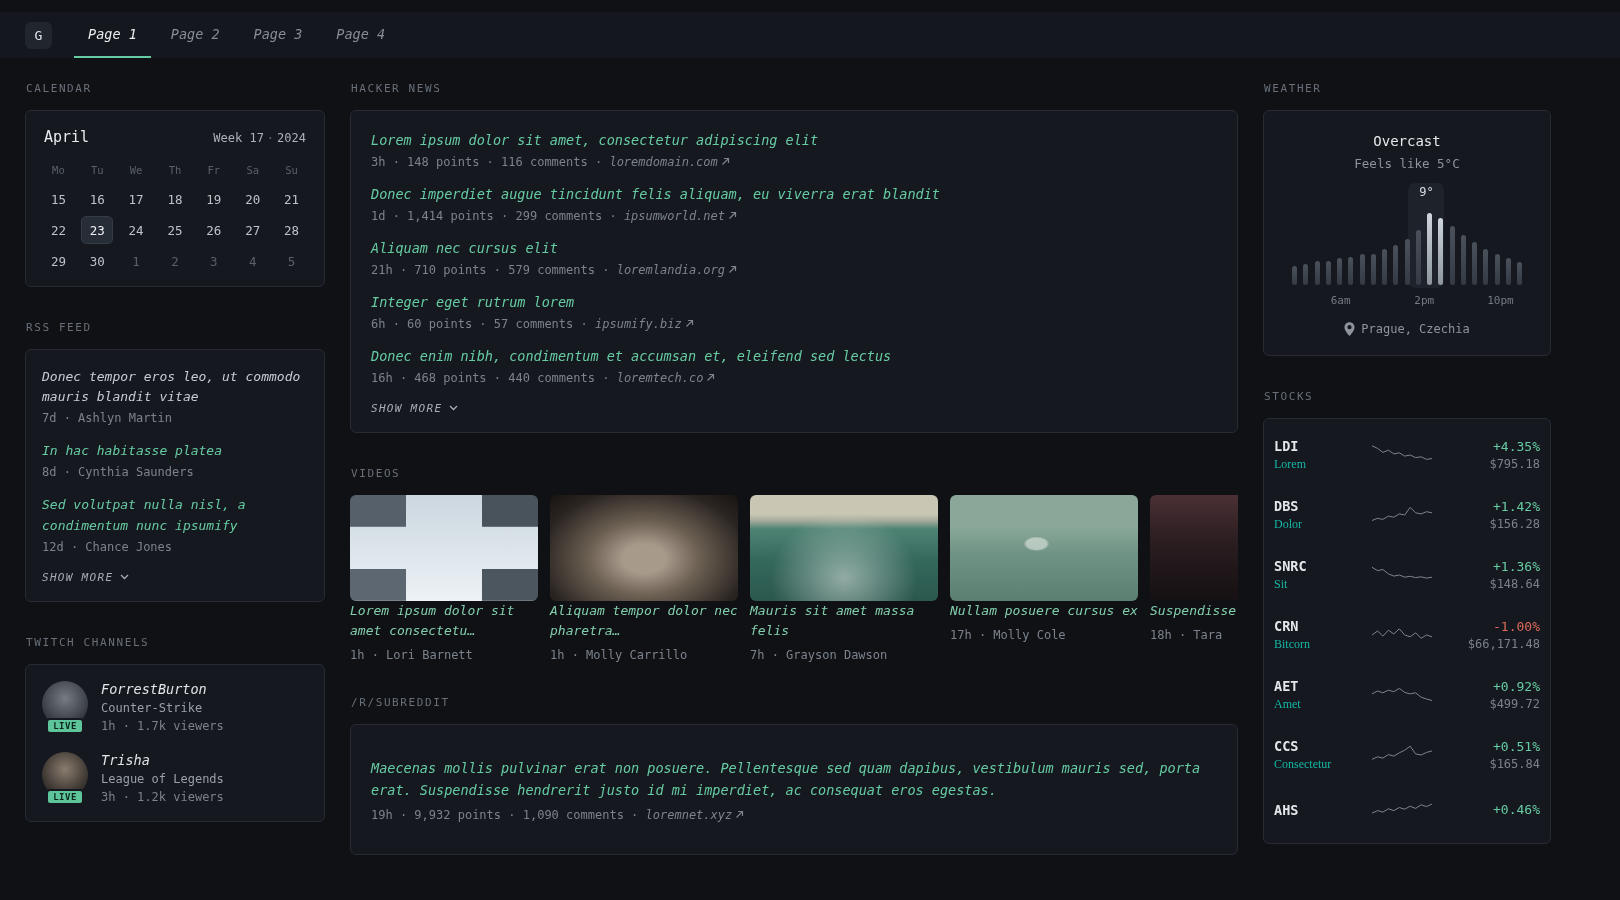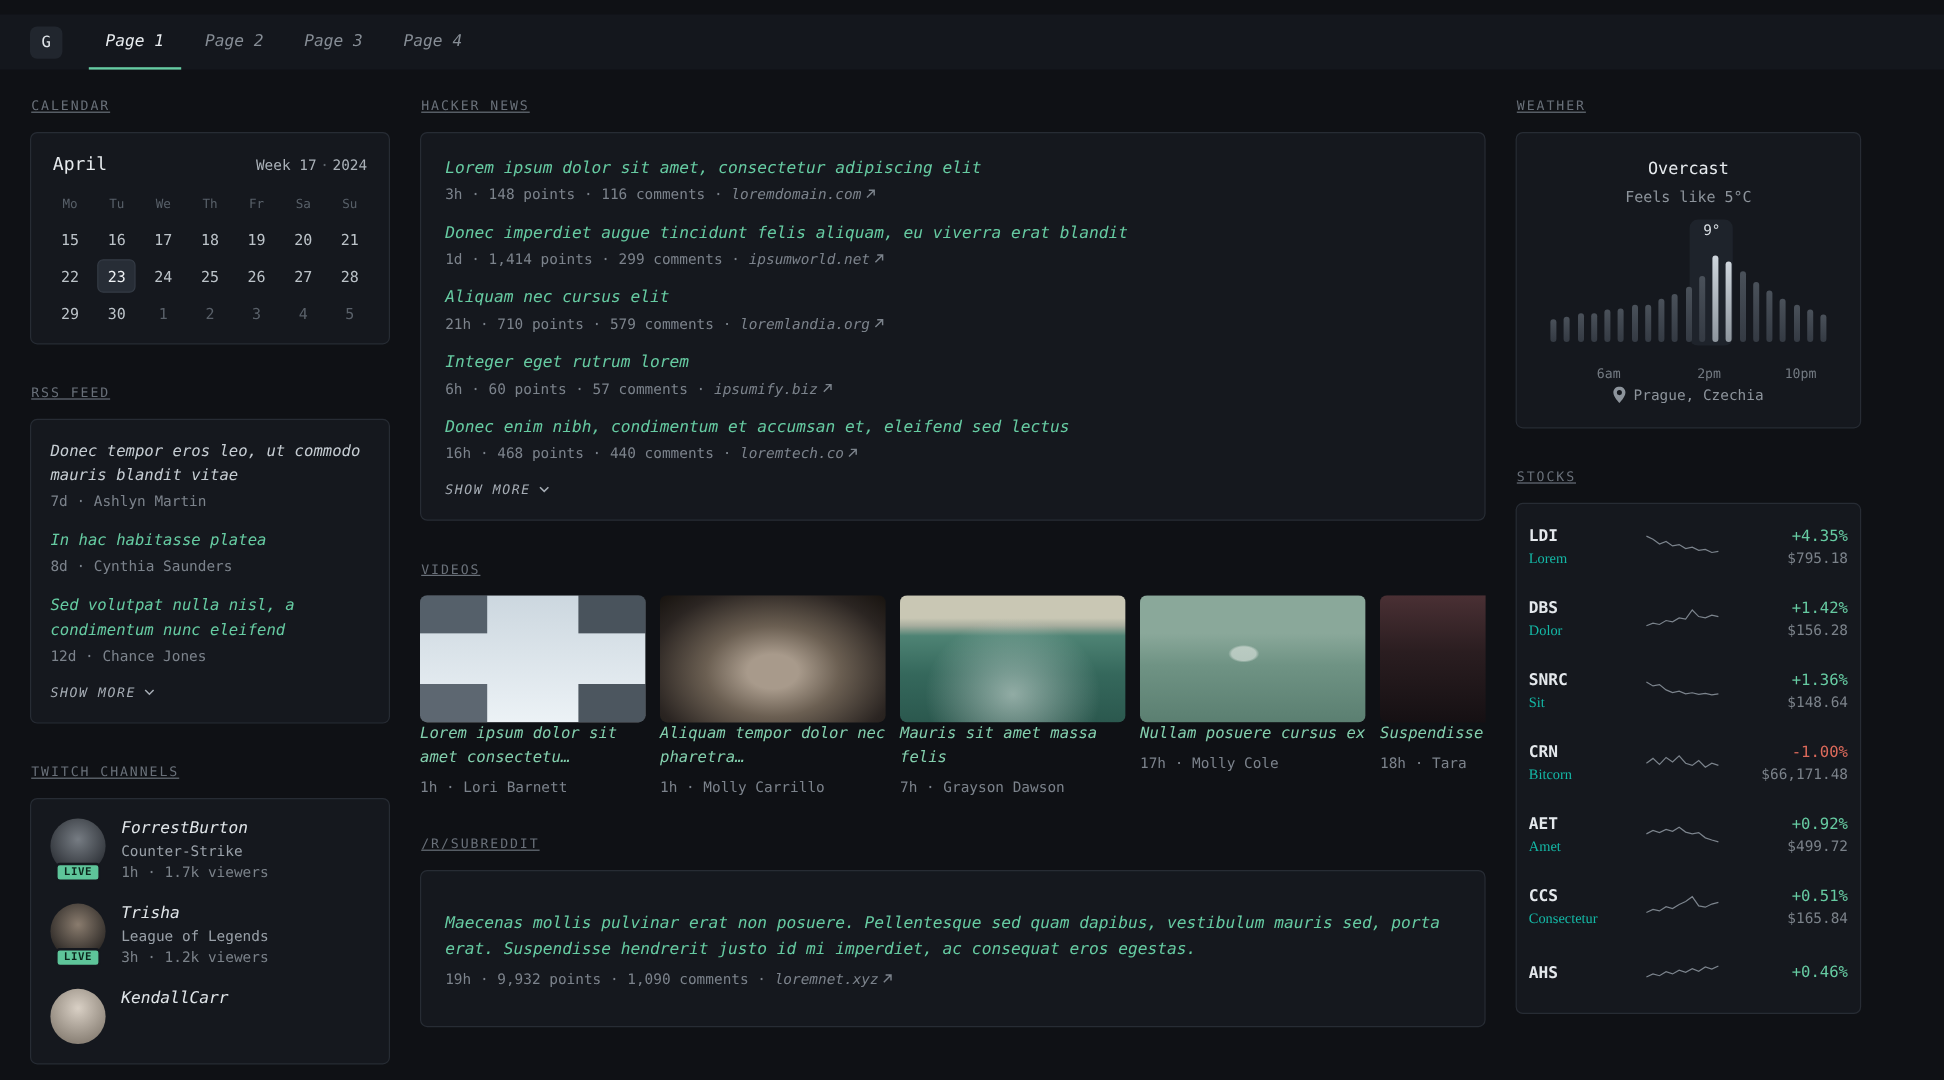--- a/index.html
+++ b/index.html
@@ -17,21 +17,21 @@
   header.topbar{margin-top:12px;height:46px;background:#14171d;display:flex;align-items:stretch;padding:0 25px;gap:22px;}
   .logo{align-self:center;width:27px;height:27px;border-radius:6px;background:#21262e;color:#e2e7eb;
         display:flex;align-items:center;justify-content:center;font-size:13px;}
   nav.tabs{display:flex;gap:6px;}
   .tab{display:flex;align-items:center;padding:0 14px;color:#868d95;border-bottom:2px solid transparent;font-size:13.5px;}
   .tab.active{color:#e8ecef;border-bottom-color:var(--accent);}
 
   
   main{display:grid;grid-template-columns:300px 888px 288px;column-gap:25px;padding:24px 25px 0;align-items:start;}
   .widget{margin-bottom:34px;}
-  .wlabel{font-size:11px;font-weight:normal;letter-spacing:1.6px;color:var(--label);margin:0 0 15px 1px;text-decoration:underline;}
+  .wlabel{font-size:11px;font-weight:normal;letter-spacing:1.6px;color:var(--label);margin:0 0 15px 1px;}
   .box{background:var(--panel);border:1px solid var(--border);border-radius:6px;}
 
   
   .cal{padding:14px 13px 8px;}
   .cal-head{display:flex;justify-content:space-between;align-items:baseline;padding:3px 5px 13px;}
   .cal-month{font-size:15px;color:#e7ebee;}
   .cal-week{font-size:12px;color:#aab1b8;}
   .cal-week .sep{color:var(--dim);margin:0 3px;}
   .cal-grid{display:grid;grid-template-columns:repeat(7,1fr);text-align:center;}
   .cal-dow span{font-size:10.5px;color:#586069;padding:5px 0 9px;}
@@ -97,21 +97,21 @@
   .weather{padding:22px 20px 16px;text-align:center;}
   .w-cond{font-size:14px;color:#e6eaee;}
   .w-feels{font-size:12.5px;color:#8d949c;margin-top:7px;}
   .chart-wrap{position:relative;height:102px;margin:12px 8px 0;}
   .w-highlight{position:absolute;left:50.5%;width:15.5%;top:0;bottom:-3px;background:#1e232b;border-radius:7px;}
   .w-temp{position:absolute;top:2px;left:58.5%;transform:translateX(-50%);font-size:12px;color:#d9dfe4;z-index:2;}
   .wbars{position:absolute;left:0;right:0;bottom:0;height:74px;display:flex;align-items:flex-end;justify-content:space-between;z-index:1;}
   .wbar{width:5px;border-radius:2.5px;background:linear-gradient(180deg,#4a515a,#343a43);}
   .wbar.hot{background:linear-gradient(180deg,#cfd6dd,#8d959d);}
   .w-axis{position:relative;height:15px;margin-top:9px;font-size:11px;color:#737a82;}
-  .w-axis span{position:absolute;transform:translateX(-50%);top:11px;}
+  .w-axis span{position:absolute;transform:translateX(-50%);top:0;}
   .wt0{left:23%;}.wt1{left:57%;}.wt2{left:88%;}
   .w-loc{margin-top:13px;font-size:12px;color:#8d949c;display:inline-flex;align-items:center;gap:6px;}
   .w-loc svg{flex:0 0 auto;}
 
   
   .stocks{padding:6px 10px;}
   .stock-row{display:flex;align-items:center;padding:13px 0;}
   .stock-id{width:88px;}
   .stock-symbol{font-size:13.5px;font-weight:bold;color:#e4e8ec;}
   .stock-name{font-size:12px;color:#14b8a6;margin-top:3px;font-family:Liberation Serif, serif;}
@@ -188,21 +188,21 @@
       <div class="box pad">
         <article class="f-item">
           <a class="f-title muted">Donec tempor eros leo, ut commodo mauris blandit vitae</a>
           <div class="f-meta">7d · Ashlyn Martin</div>
         </article>
         <article class="f-item">
           <a class="f-title">In hac habitasse platea</a>
           <div class="f-meta">8d · Cynthia Saunders</div>
         </article>
         <article class="f-item">
-          <a class="f-title">Sed volutpat nulla nisl, a condimentum nunc eleifend</a>
+          <a class="f-title">Sed volutpat nulla nisl, a condimentum nunc ipsumify</a>
           <div class="f-meta">12d · Chance Jones</div>
         </article>
         <a class="show-more">
           <span>SHOW MORE</span>
           <svg width="9" height="6" viewBox="0 0 9 6">
               <path d="M1 1l3.5 3.5L8 1" stroke="currentColor" fill="none" stroke-width="1.3"></path>
             </svg>
         </a>
       </div>
     </section>
@@ -223,28 +223,20 @@
         </div>
         <div class="channel">
           <div class="avatar-wrap">
             <div class="avatar av2"></div>
             <span class="badge-live">LIVE</span>
           </div>
           <div>
             <a class="ch-name">Trisha</a>
             <div class="ch-cat">League of Legends</div>
             <div class="ch-meta">3h · 1.2k viewers</div>
-          </div>
-        </div>
-        <div class="channel">
-          <div class="avatar-wrap">
-            <div class="avatar av3"></div>
-          </div>
-          <div>
-            <a class="ch-name">KendallCarr</a>
           </div>
         </div>
       </div>
     </section>
   </div>
 
   <div class="col">
 
     <section class="widget">
       <h2 class="wlabel">HACKER NEWS</h2>

